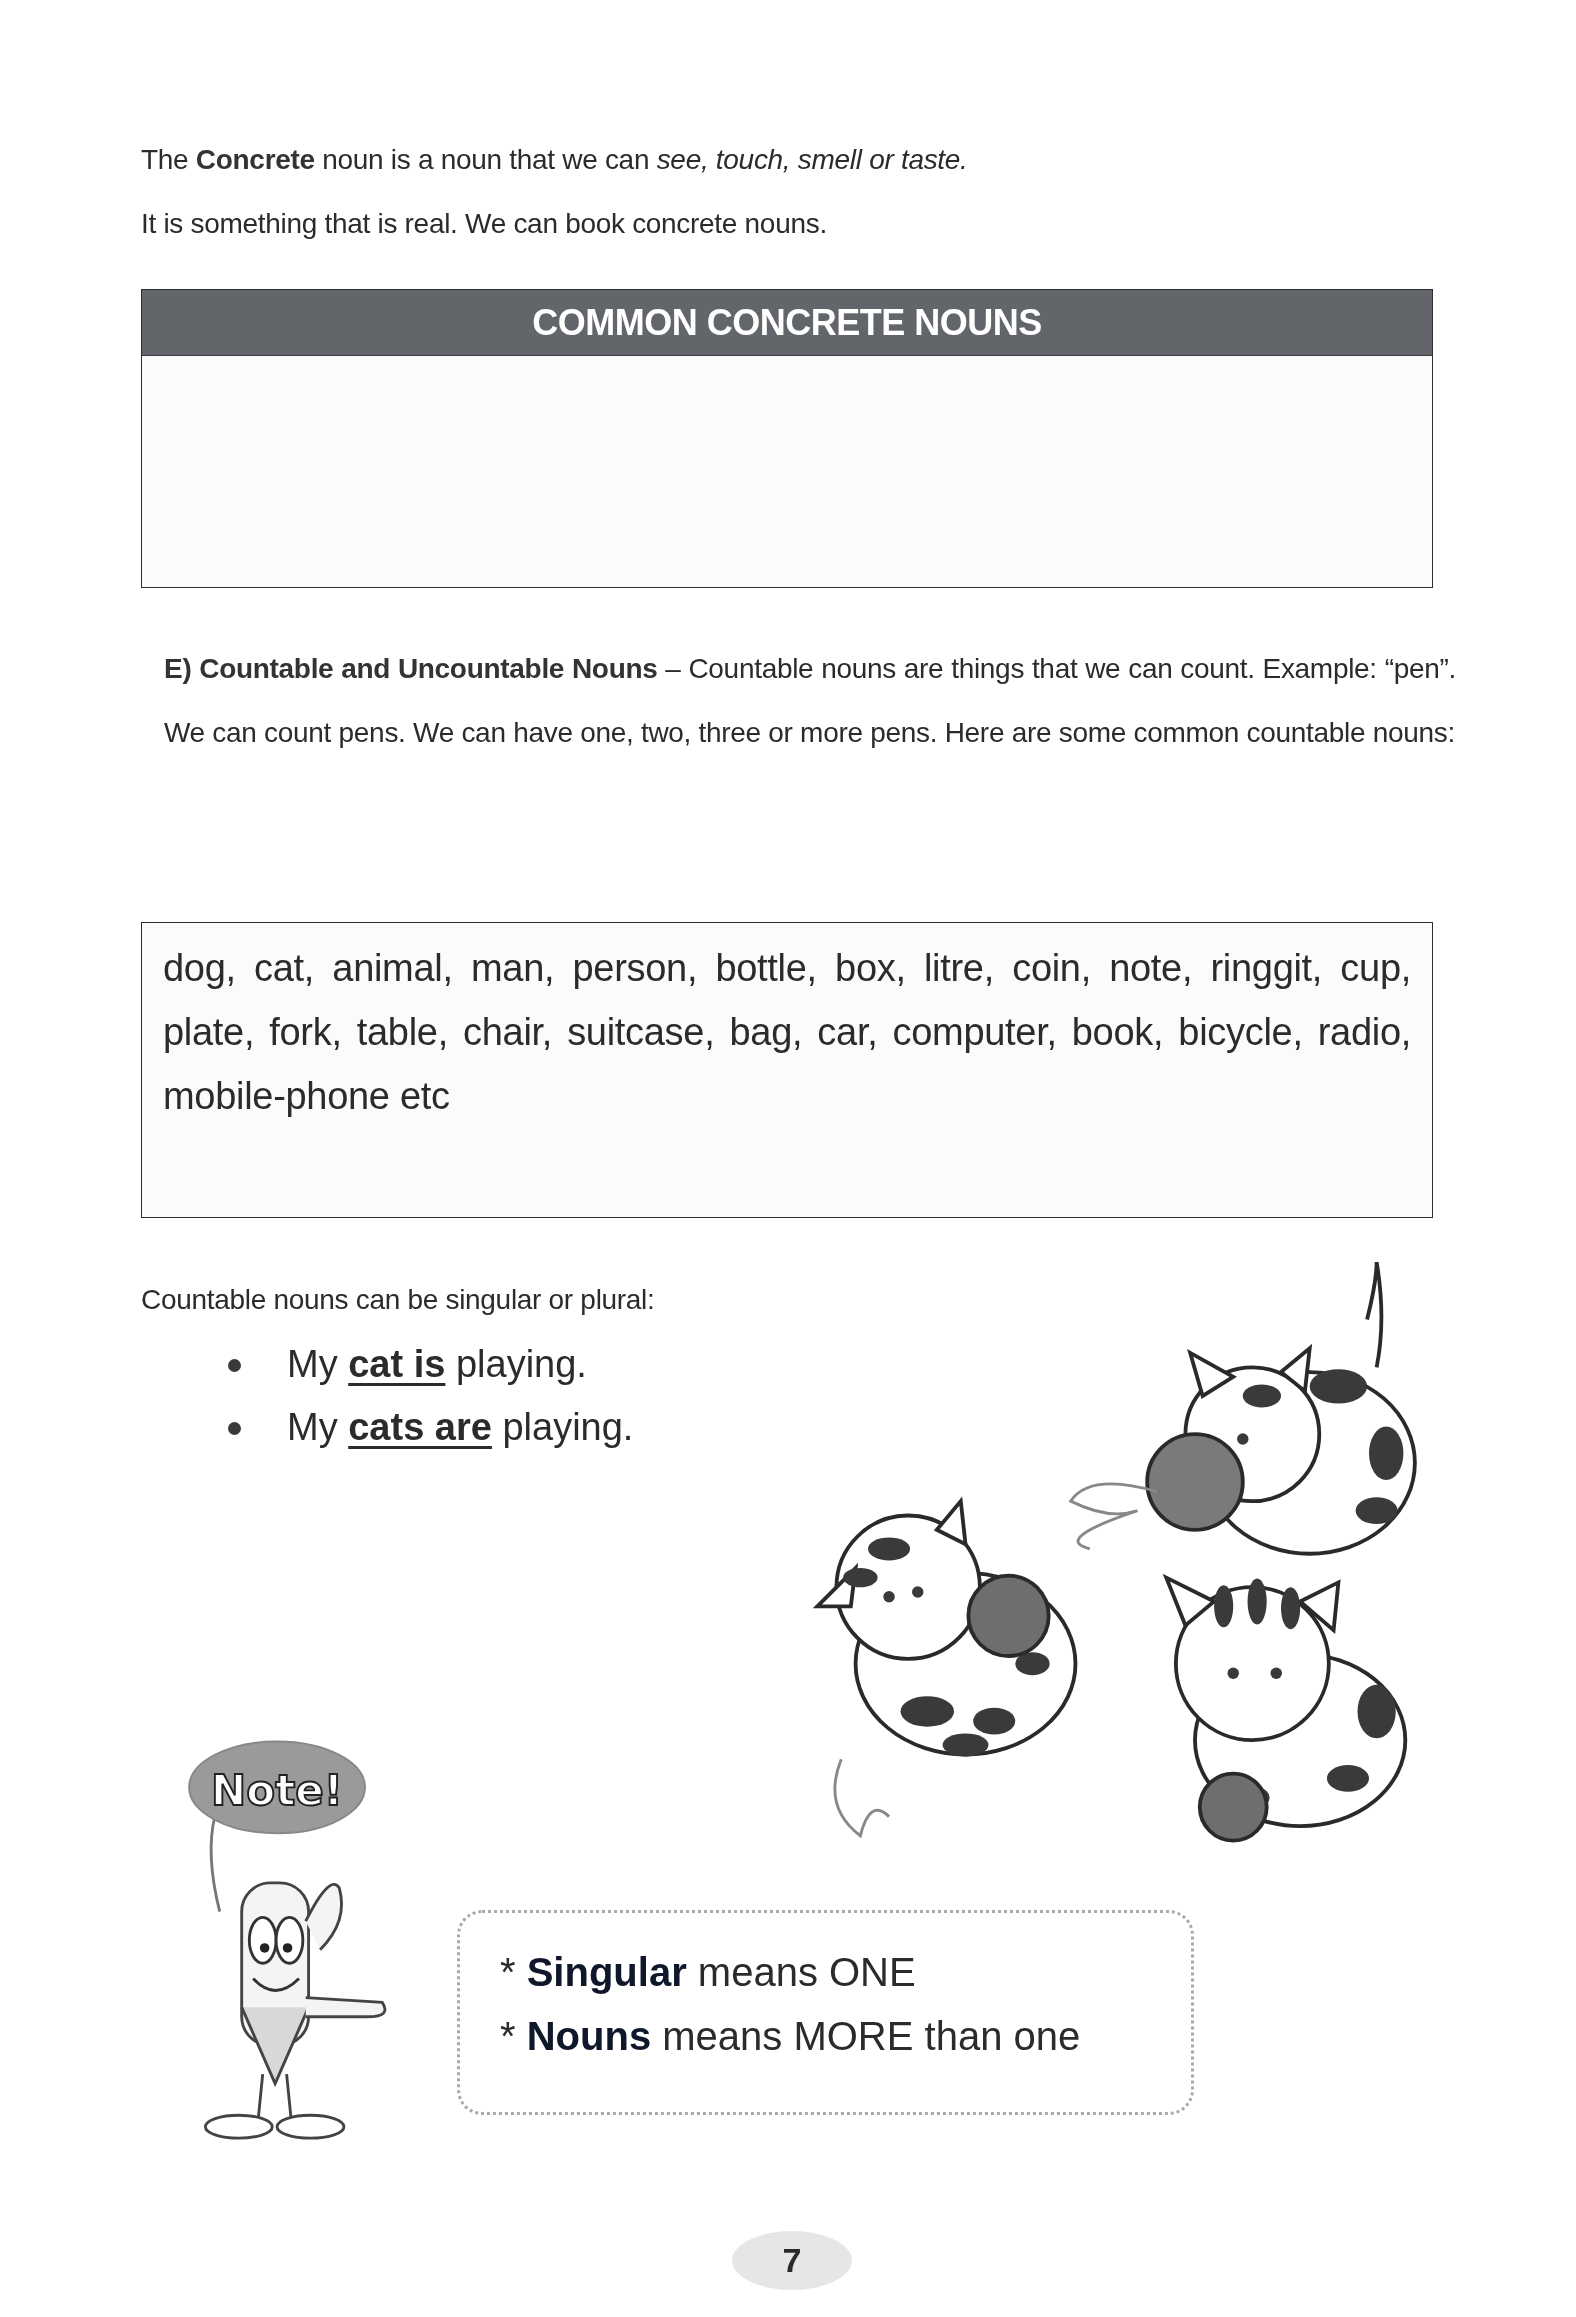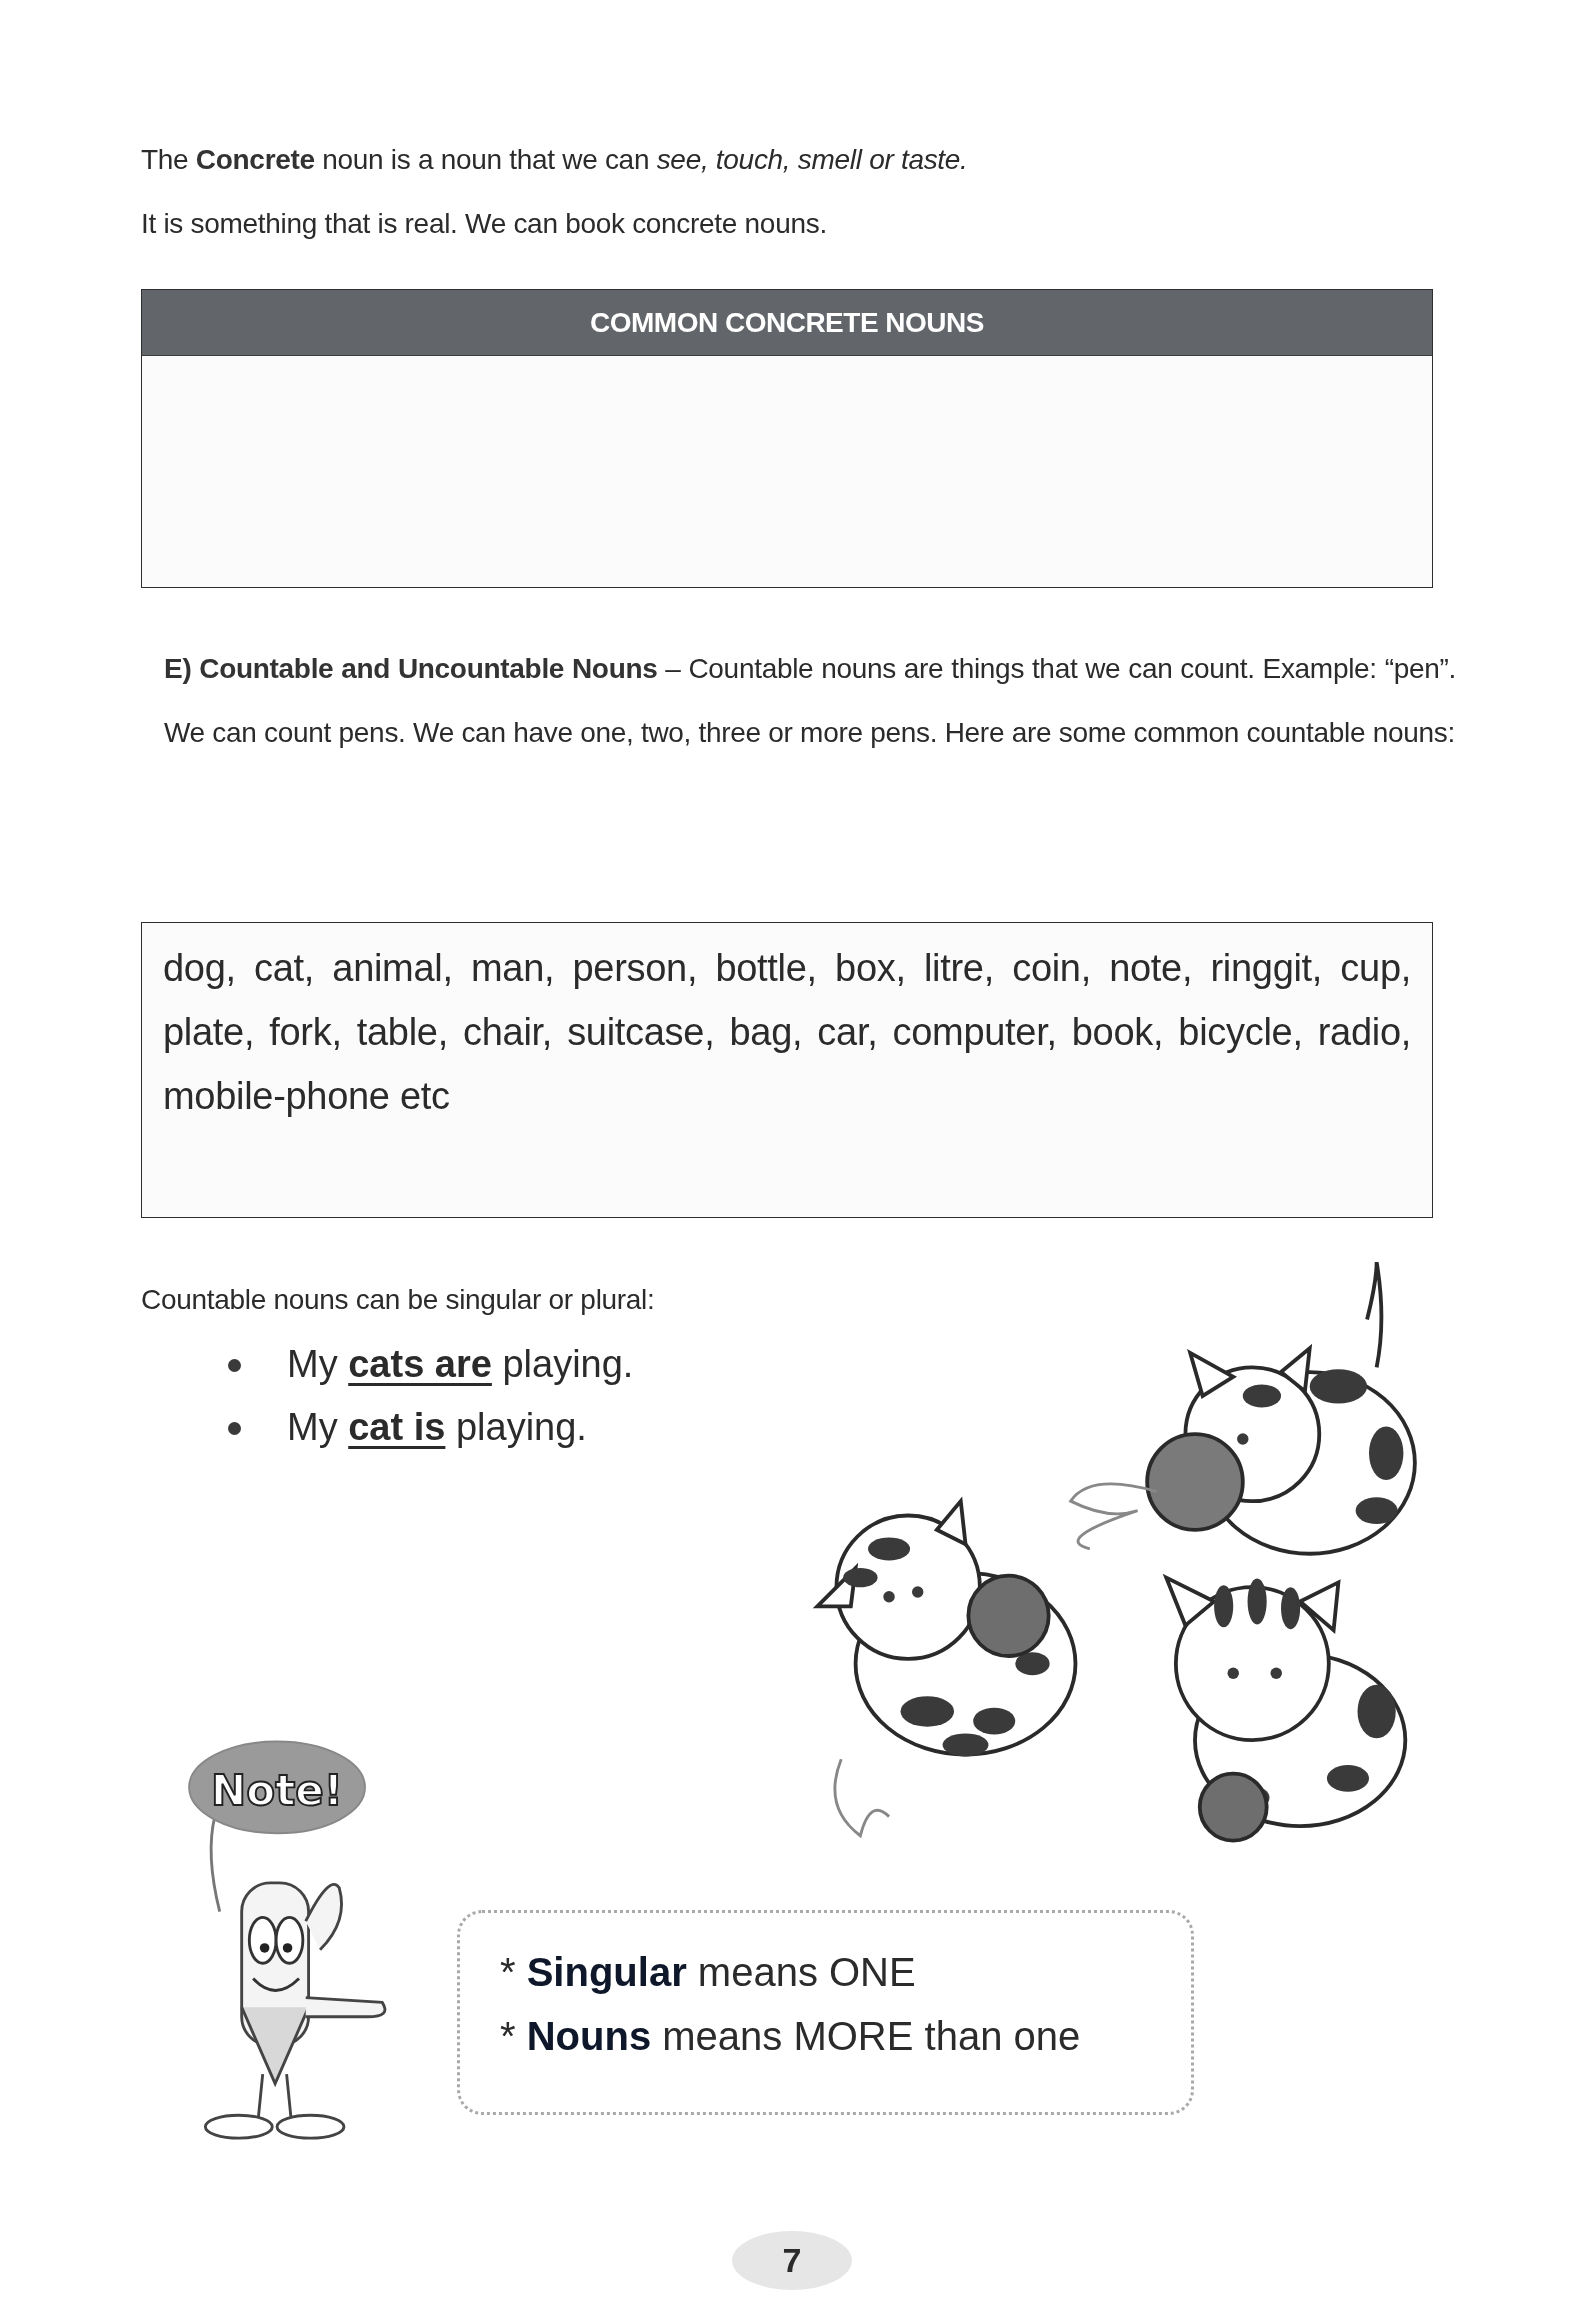--- a/index.html
+++ b/index.html
@@ -4,21 +4,21 @@
 <style>
   html, body { margin:0; padding:0; }
   body { width:1576px; height:2317px; background:#ffffff; position:relative; overflow:hidden;
          font-family:"Liberation Sans", "DejaVu Sans", sans-serif; color:#2b2b2b; }
   .p { position:absolute; left:141px; width:1292px; font-size:28px; line-height:64px; letter-spacing:-0.3px; }
   .p b { font-weight:bold; color:#333; }
   .p i { font-style:italic; }
   .justify { text-align:justify; text-align-last:left;margin-left:23px; }
   .box { position:absolute; left:141px; width:1290px; border:1.9px solid #2e2e2e; background:#fbfbfb; }
   .box-head { height:65px; background:#62666a; border-bottom:1.9px solid #3a3a3a; color:#fff;
-              font-weight:bold; font-size:28px; text-align:center; line-height:65px; letter-spacing:-0.5px; }
+              font-weight:bold; font-size:36px; text-align:center; line-height:65px; letter-spacing:-0.5px; }
   .box-body { padding:13.4px 21px 19px 21px; font-size:38px; line-height:64px; text-align:justify; text-align-last:left; letter-spacing:-0.3px; }
   .bullets { position:absolute; left:220px; font-size:38px; line-height:63px; }
   .bullets .li { position:relative; padding-left:67px; }
   .bullets .dot { position:absolute; left:7.6px; top:26px; width:13.4px; height:13.4px; border-radius:50%; background:#3a3a3a; }
   .u { font-weight:bold; text-decoration:underline; text-decoration-thickness:2.9px; text-underline-offset:5.7px; }
   .note-box { position:absolute; left:457px; top:1910px; width:731px; height:199px; border:3.8px dotted #a9a9a9; border-radius:25px; }
   .note-line { position:absolute; left:500px; font-size:40px; line-height:63px; }
   .note-line b { color:#0f172a; }
   .page-oval { position:absolute; left:732px; top:2231px; width:120px; height:59px; border-radius:50%; background:#e6e6e6;
                text-align:center; line-height:59px; font-weight:bold; font-size:34px; color:#2b2b2b; }
@@ -38,24 +38,24 @@
 
 <div class="p justify" style="top:637px;"><b>E) Countable and Uncountable Nouns</b><span> – Countable nouns are things that we can count. Example: “pen”. We can count pens. We can have one, two, three or more pens. Here are some common countable nouns:</span></div>
 
 <div class="box" style="top:922px; height:294px;">
   <div class="box-body">dog, cat, animal, man, person, bottle, box, litre, coin, note, ringgit, cup, plate, fork, table, chair, suitcase, bag, car, computer, book, bicycle, radio, mobile-phone etc</div>
 </div>
 
 <div class="p" style="top:1268px; width:860px;">Countable nouns can be singular or plural:</div>
 <div class="bullets" style="top:1333px;">
   <div class="li">
-    <span class="dot"></span><span>My </span><span class="u">cats are</span><span> playing.</span>
+    <span class="dot"></span><span>My </span><span class="u">cat is</span><span> playing.</span>
   </div>
   <div class="li">
-    <span class="dot"></span><span>My </span><span class="u">cat is</span><span> playing.</span>
+    <span class="dot"></span><span>My </span><span class="u">cats are</span><span> playing.</span>
   </div>
 </div>
 
 <svg style="left:803px; top:1262px;" width="631" height="593" viewBox="0 0 660 620">
   <g fill="#fff" stroke="#2a2a2a" stroke-width="4">
 
     <ellipse cx="530" cy="210" rx="110" ry="95"></ellipse>
     <path d="M590 60 Q600 20 600 0 Q610 60 600 110" fill="none"></path>
     <circle cx="470" cy="180" r="70"></circle>
     <path d="M418 140 L405 95 L450 120 Z"></path>

